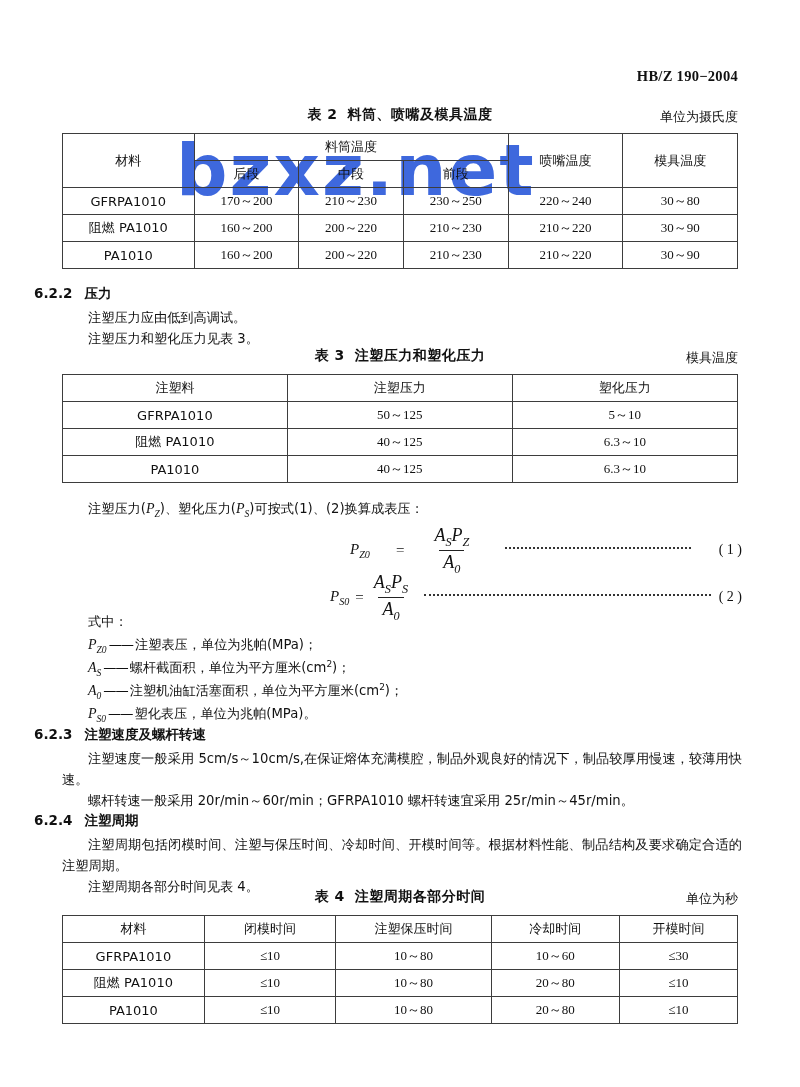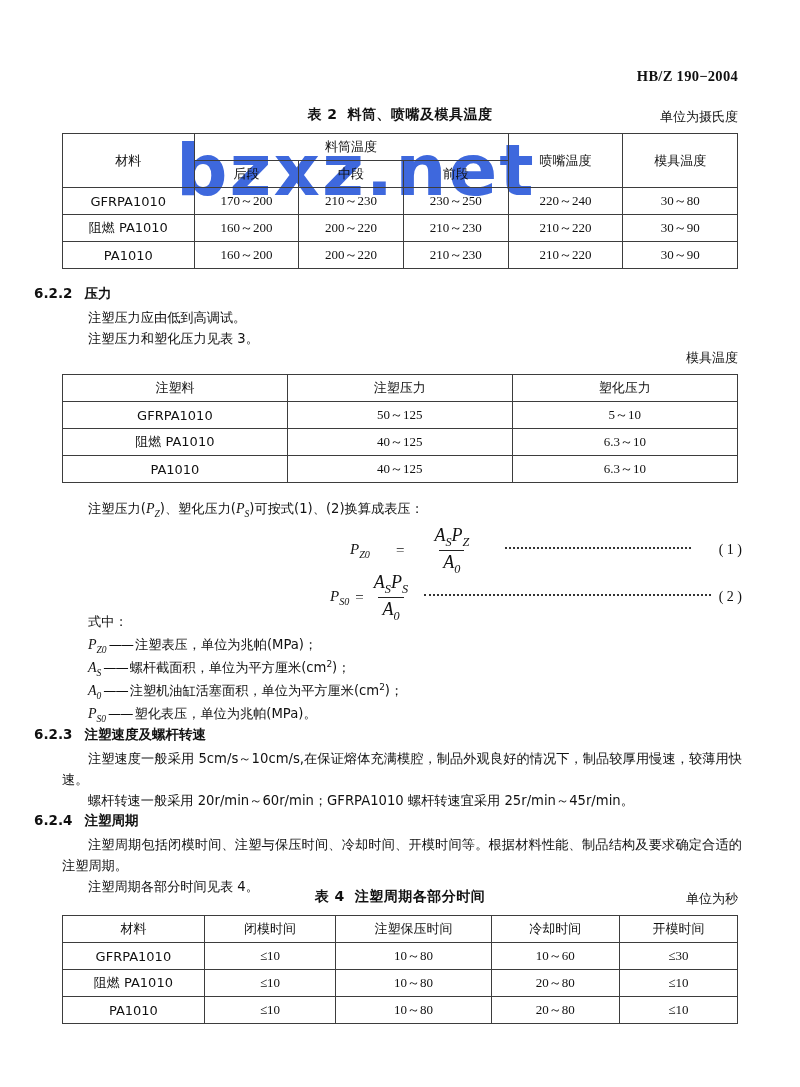--- a/index.html
+++ b/index.html
@@ -255,20 +255,23 @@
     </div>
 
     <div class="sec-head" style="top:285px;">
       <span class="sec-num">6.2.2</span><span>压力</span>
     </div>
     <div class="para indent" style="top:307px;">注塑压力应由低到高调试。</div>
     <div class="para indent" style="top:328px;">注塑压力和塑化压力见表 3。</div>
 
     <div class="tbl-block" style="top:347px;">
       <div class="tbl-caption-row">
+        <div class="tbl-caption">
+          <span class="cap-num">表 3</span><span>注塑压力和塑化压力</span>
+        </div>
         <div class="tbl-unit">模具温度</div>
       </div>
       <table class="doc-table">
         <colgroup>
             <col style="width:33.3%">
             <col style="width:33.3%">
             <col style="width:33.4%">
           </colgroup>
         <thead>
           <tr>

